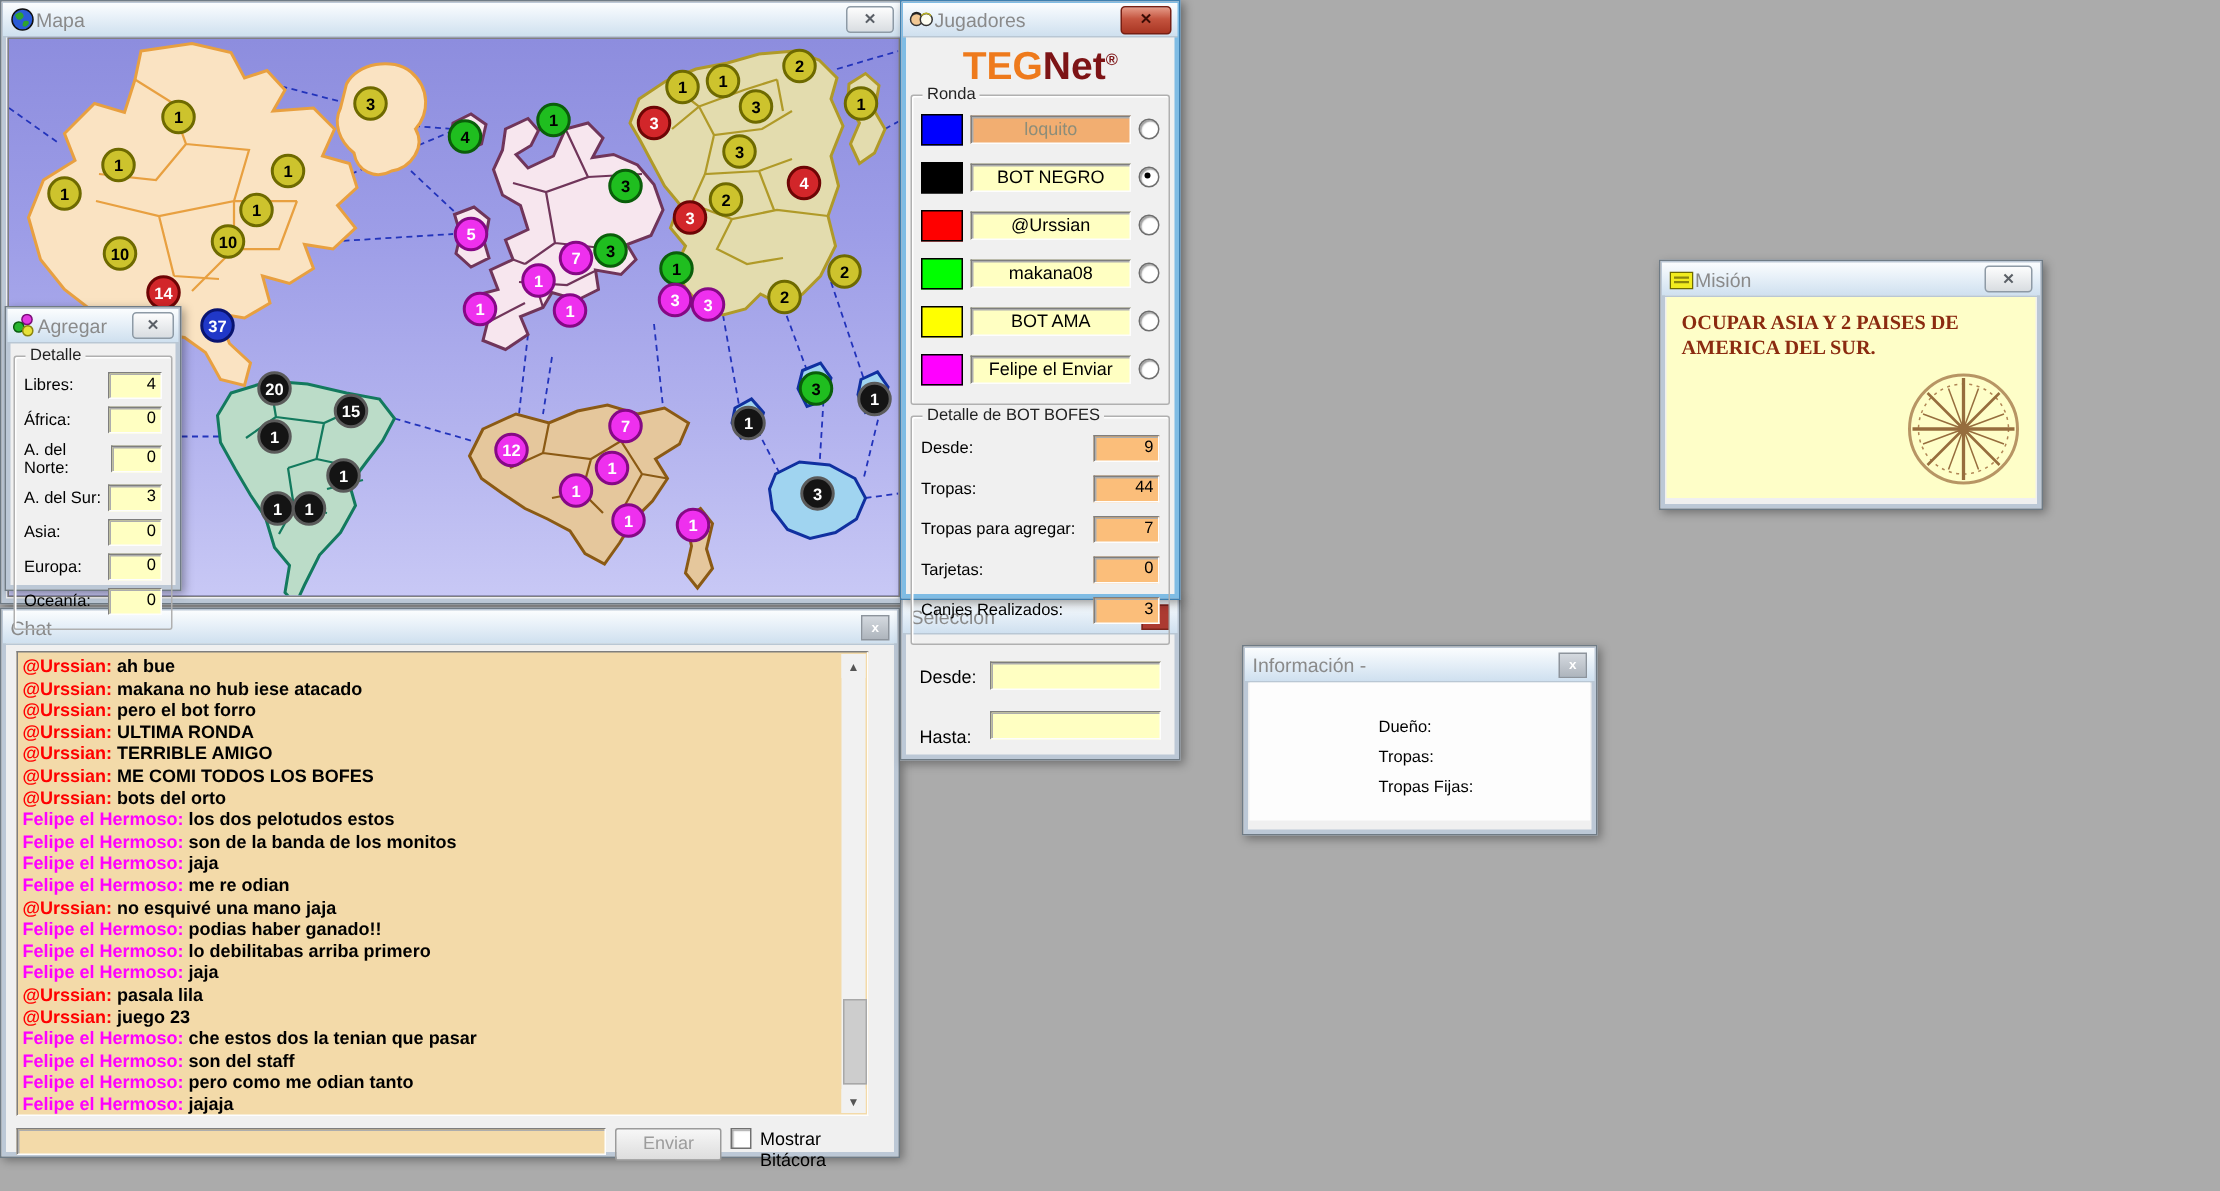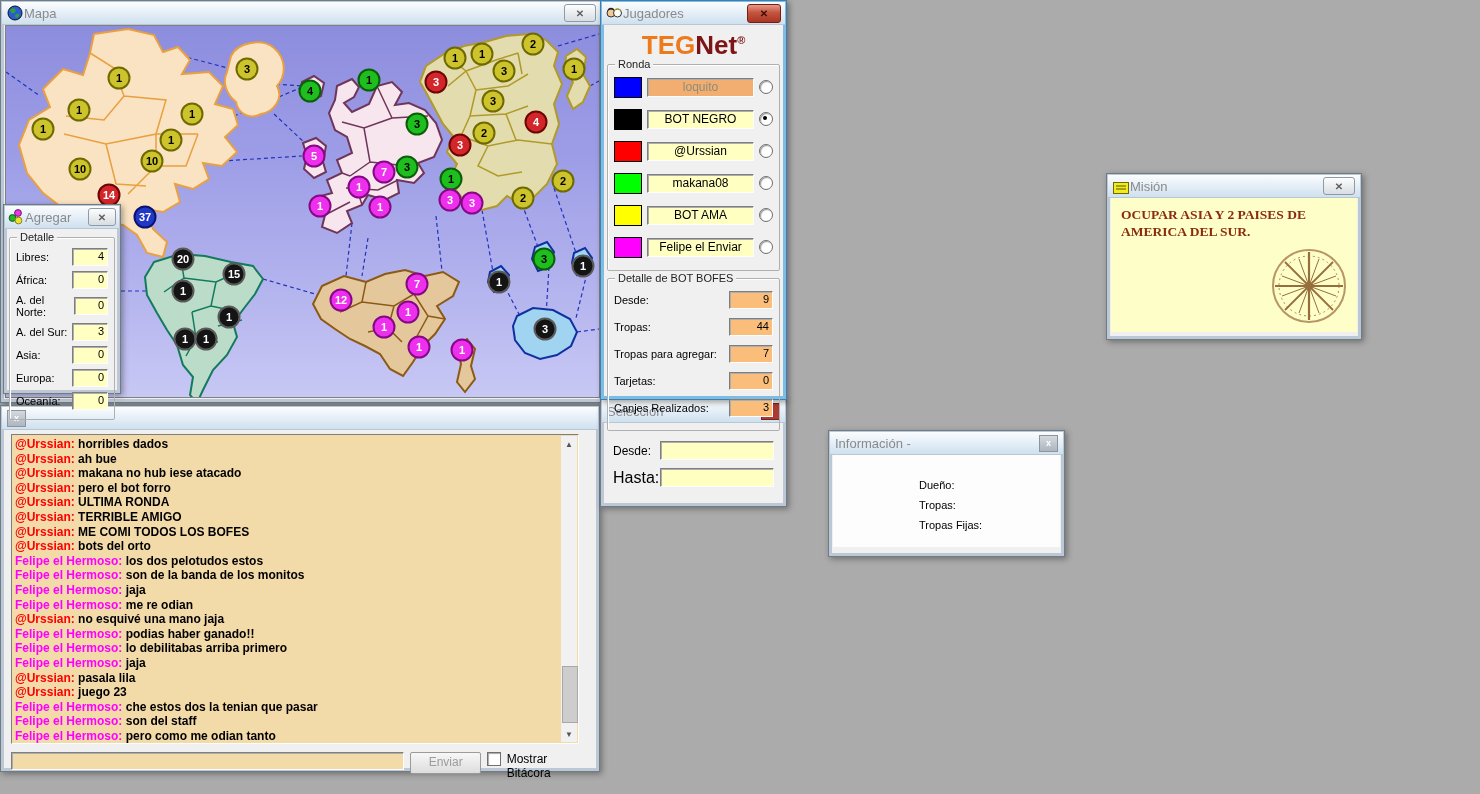--- a/index.html
+++ b/index.html
@@ -391,26 +391,26 @@
             <span class="flabel">Oceanía:</span>
             <span class="vbox sunken" style="background: rgb(255, 255, 194); width: 30px;">0</span>
           </div>
         </div>
     </div>
   </div>
 </div>
 
 <div class="win" id="win-chat" style="left:0;top:405px;width:598px;height:365px;z-index:1;">
   <div class="titlebar">
+    <span class="ttext">Chat</span>
     <span class="btn-close-sqgray">x</span>
   </div>
   <div class="client" style="height:334px;">
     <div class="chat-log">
       <div id="chat-messages">
-          <div class="chat-line"><span class="chat-user" style="color: rgb(255, 0, 0);">@Urssian:</span><span class="chat-text"> horribles dados</span></div>
           <div class="chat-line"><span class="chat-user" style="color: rgb(255, 0, 0);">@Urssian:</span><span class="chat-text"> ah bue</span></div>
           <div class="chat-line"><span class="chat-user" style="color: rgb(255, 0, 0);">@Urssian:</span><span class="chat-text"> makana no hub iese atacado</span></div>
           <div class="chat-line"><span class="chat-user" style="color: rgb(255, 0, 0);">@Urssian:</span><span class="chat-text"> pero el bot forro</span></div>
           <div class="chat-line"><span class="chat-user" style="color: rgb(255, 0, 0);">@Urssian:</span><span class="chat-text"> ULTIMA RONDA</span></div>
           <div class="chat-line"><span class="chat-user" style="color: rgb(255, 0, 0);">@Urssian:</span><span class="chat-text"> TERRIBLE AMIGO</span></div>
           <div class="chat-line"><span class="chat-user" style="color: rgb(255, 0, 0);">@Urssian:</span><span class="chat-text"> ME COMI TODOS LOS BOFES</span></div>
           <div class="chat-line"><span class="chat-user" style="color: rgb(255, 0, 0);">@Urssian:</span><span class="chat-text"> bots del orto</span></div>
           <div class="chat-line"><span class="chat-user" style="color: rgb(255, 0, 255);">Felipe el Hermoso:</span><span class="chat-text"> los dos pelotudos estos</span></div>
           <div class="chat-line"><span class="chat-user" style="color: rgb(255, 0, 255);">Felipe el Hermoso:</span><span class="chat-text"> son de la banda de los monitos</span></div>
           <div class="chat-line"><span class="chat-user" style="color: rgb(255, 0, 255);">Felipe el Hermoso:</span><span class="chat-text"> jaja</span></div>
@@ -526,21 +526,21 @@
     <span class="ttext">Selección</span>
     <span class="btn-close-sqred">x</span>
   </div>
   <div class="client" style="padding:18px 8px 0 8px;">
     <div id="seleccion-fields">
         <div class="frow" style="margin-bottom: 8px;">
           <span class="flabel" style="font-size: 12px;">Desde:</span>
           <input class="sunken" style="width: 108px; height: 15px; background: rgb(255, 255, 194); font-size: 11px;">
         </div>
         <div class="frow" style="margin-bottom: 8px;">
-          <span class="flabel" style="font-size: 16px;">Hasta:</span>
+          <span class="flabel" style="font-size: 12px; margin-top: 16px;">Hasta:</span>
           <input class="sunken" style="width: 108px; height: 15px; background: rgb(255, 255, 194); font-size: 11px;">
         </div>
       </div>
   </div>
 </div>
 
 <div class="win" id="win-informacion" style="left:828px;top:430px;width:235px;height:125px;z-index:2;">
   <div class="titlebar">
     <span class="ttext">Información -</span>
     <span class="btn-close-sqgray">x</span>

